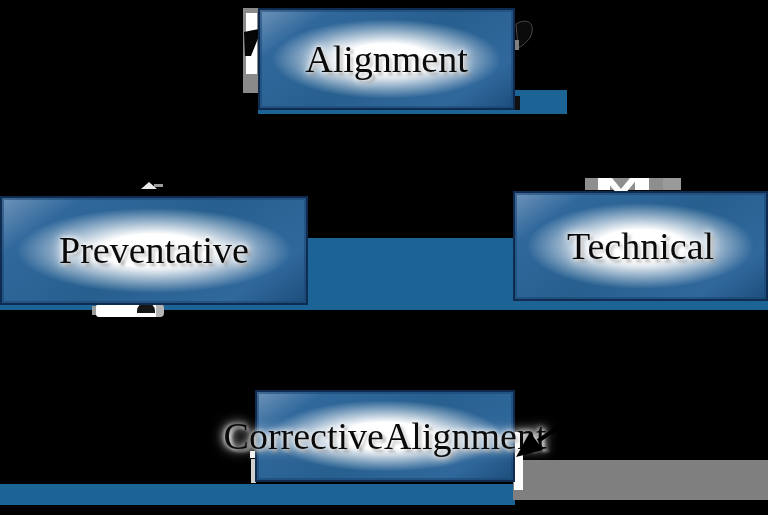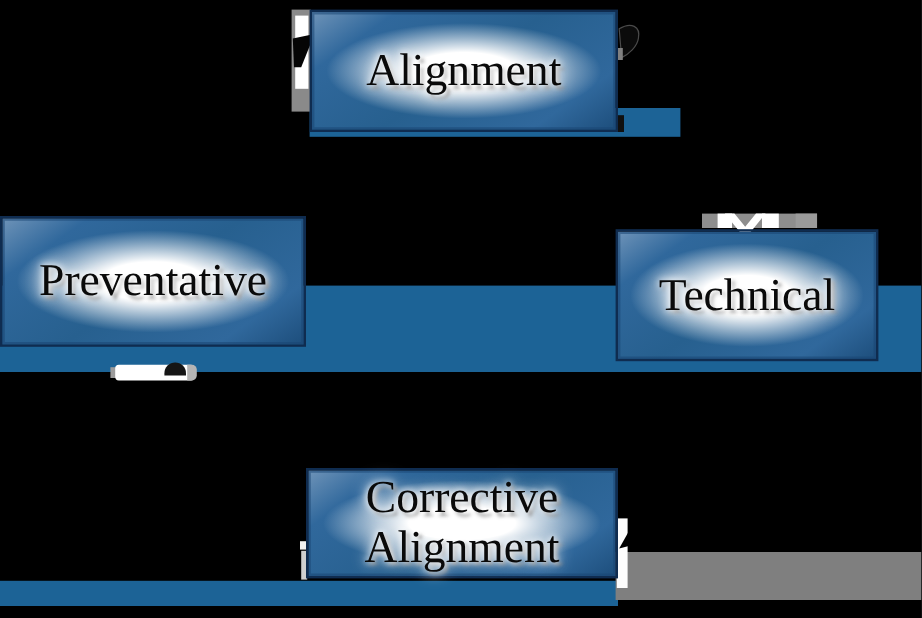--- a/index.html
+++ b/index.html
@@ -12,21 +12,21 @@
   html,body{margin:0;padding:0;background:#222;}
   .canvas{
     position:relative;width:768px;height:515px;overflow:hidden;
     background:var(--background);
     font-family:"Liberation Serif","DejaVu Serif",serif;
   }
   .abs{position:absolute;}
   .band{position:absolute;background:var(--band-blue);z-index:1;}
   .node{
     position:absolute;z-index:3;
-    display:flex;flex-direction:column;align-items:center;justify-content:center;
+    display:flex;flex-direction:row;align-items:center;justify-content:center;
     background:
       radial-gradient(ellipse 58% 52% at 50% 50%, #ffffff 0%, #ffffff 30%, rgba(255,255,255,0) 78%),
       linear-gradient(145deg,#6e93b8 0%,#30689c 18%,#27608f 50%,#30689c 82%,#1d4e7c 100%);
     border:2px solid var(--box-border);
     box-shadow:inset 0 0 0 2px rgba(25,70,115,.55);
     box-sizing:border-box;
   }
   .node .line{
     font-size:38px;line-height:41px;color:#0a0a0a;text-align:center;white-space:nowrap;
     text-shadow:0 0 5px #fff,0 0 10px #fff,0 0 14px rgba(255,255,255,.9),3px 3px 3px rgba(120,120,120,.85);
@@ -78,26 +78,26 @@
   <div class="frag" style="left:514px;top:432px;width:9px;height:58px;background:#fdfdfd;"></div>
   <svg class="abs" style="left:505px;top:370px;z-index:4;" width="140" height="100" viewBox="0 0 140 100">
     <line x1="130" y1="5" x2="33" y2="71" stroke="#000000" stroke-width="4"></line>
     <polygon points="11,87 38,80 25,62" fill="#000000"></polygon>
   </svg>
 
   <div class="node" style="left:258px;top:8px;width:257px;height:102px;">
     <div class="line">Alignment</div>
   </div>
 
-  <div class="node" style="left:513px;top:191px;width:219px;height:110px;align-items:center;">
+  <div class="node" style="left:513px;top:191px;width:255px;height:110px;align-items:center;">
     <div class="line">Technical</div>
   </div>
 
   <div class="node" style="left:255px;top:390px;width:260px;height:92px;">
     <div class="line">Corrective</div>
     <div class="line">Alignment</div>
   </div>
 
-  <div class="node" style="left:0;top:180px;width:255px;height:109px;">
+  <div class="node" style="left:0;top:196px;width:308px;height:109px;">
     <div class="line">Preventative</div>
   </div>
 
 </div>
 
 </body></html>

